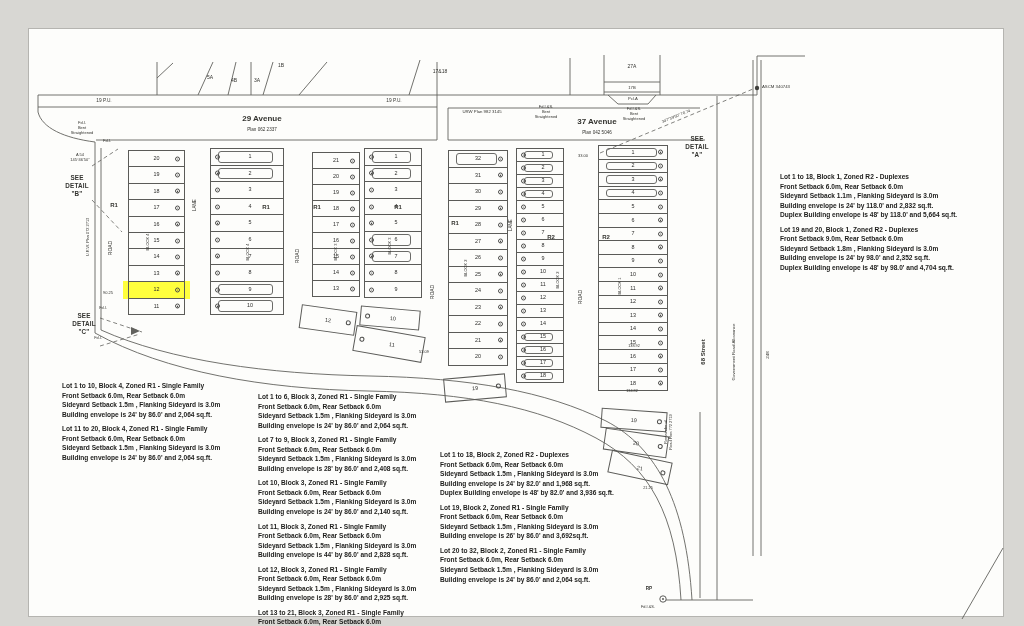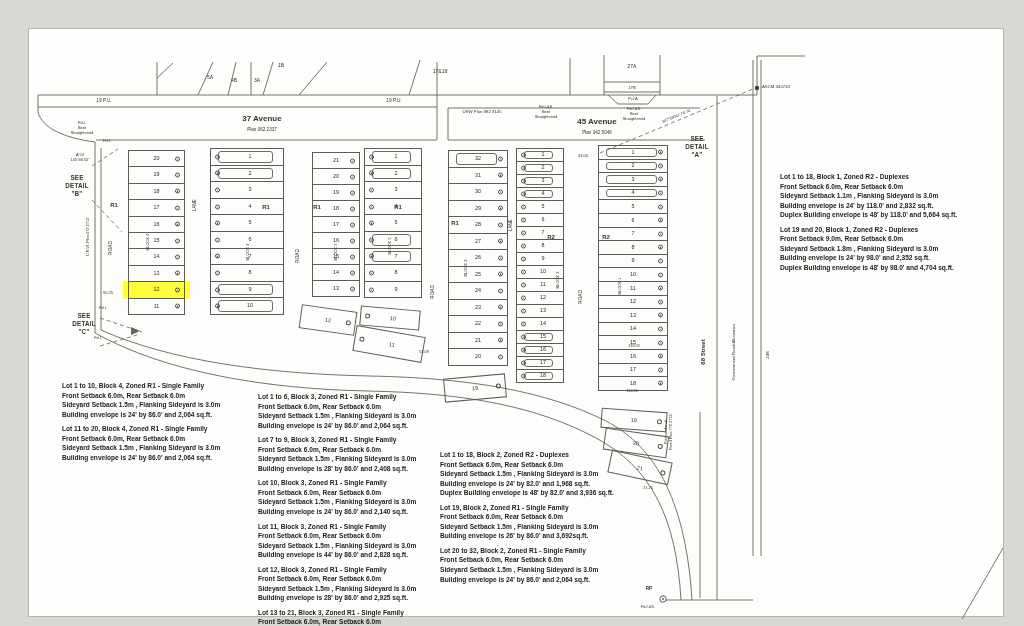--- a/index.html
+++ b/index.html
@@ -98,23 +98,23 @@
         <path d="M100,346 L140,334"></path>
       </g>
       <circle cx="757" cy="88" r="2.2" fill="#3f3f3c" stroke="none"></circle>
       <g>
         <circle cx="663" cy="599" r="3.2" stroke="#4c4c4a" fill="none" stroke-width="0.9"></circle>
         <circle cx="663" cy="599" r="0.9" fill="#4c4c4a" stroke="none"></circle>
       </g>
       <polygon points="140,331 131,327 131,335" fill="#62625e" stroke="none"></polygon>
     </svg>
 
-    <div class="map-label ave-name ave-name-46">37 Avenue</div>
+    <div class="map-label ave-name ave-name-46">29 Avenue</div>
     <div class="map-label ave-plan ave-plan-46">Plan 062 2337</div>
-    <div class="map-label ave-name ave-name-45">45 Avenue</div>
+    <div class="map-label ave-name ave-name-45">37 Avenue</div>
     <div class="map-label ave-plan ave-plan-45">Plan 042 5046</div>
     <div class="map-label det det-b">SEE
 DETAIL
 "B"</div>
     <div class="map-label det det-c">SEE
 DETAIL
 "C"</div>
     <div class="map-label det det-a">SEE
 DETAIL
 "A"</div>

